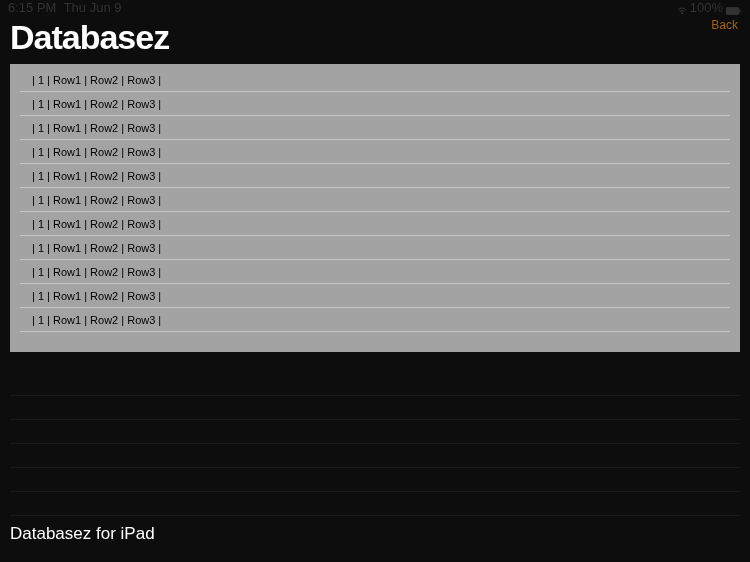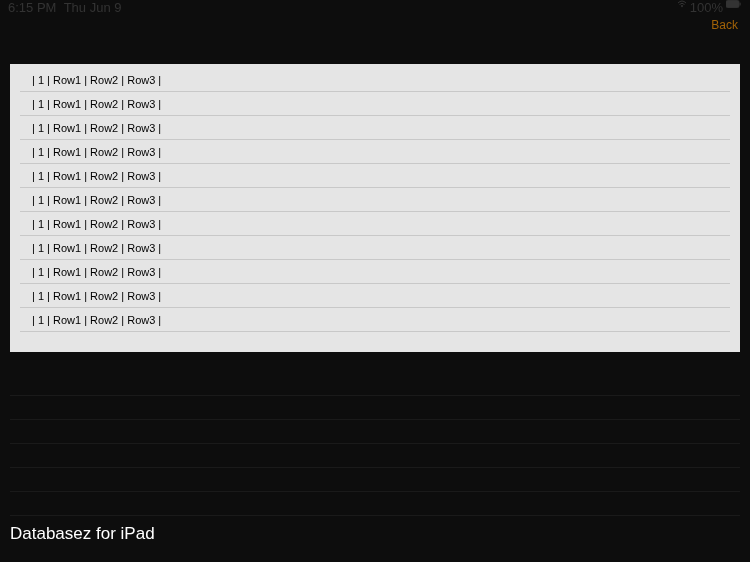--- a/index.html
+++ b/index.html
@@ -24,21 +24,21 @@
       font-size: 13px;
       color: #333;
       gap: 32px;
     }
     .status-left {
       display: flex;
       align-items: center;
     }
     .status-right {
       display: flex;
-      align-items: flex-start;
+      align-items: flex-end;
       gap: 3px;
     }
     .wifi-icon, .battery-icon {
       display: inline-flex;
       align-items: center;
     }
     .header {
       display: flex;
       justify-content: space-between;
       align-items: flex-start;
@@ -56,21 +56,21 @@
     }
     .back-link {
       color: #a16207;
       font-size: 12px;
       position: absolute;
       right: 12px;
       top: 4px;
       cursor: pointer;
     }
     .list-container {
-      background: #e5e5e5;
+      background: #a3a3a3;
       margin: 0 10px;
       border-radius: 0;
       padding-top: 2px;
       padding-bottom: 20px;
     }
     .list-row {
       font-size: 11px;
       color: #000;
       padding: 6px 12px 5px 12px;
       border-bottom: 1px solid #c8c8c8;
@@ -116,20 +116,21 @@
     <span class="battery-icon">
       <svg width="16" height="8" viewBox="0 0 16 8">
           <rect x="0" y="0.5" width="13" height="7" rx="1.5" stroke="#333" stroke-width="0.8" fill="#333"></rect>
           <rect x="13.5" y="2.5" width="1.2" height="3" rx="0.5" fill="#333"></rect>
         </svg>
     </span>
   </div>
 </div>
 
 <div class="header">
+  <div class="title">Databasez</div>
   <div class="back-link">Back</div>
 </div>
 
 <div class="list-container">
   <div class="list-row">| 1 | Row1 | Row2 | Row3 |</div>
   <div class="list-row">| 1 | Row1 | Row2 | Row3 |</div>
   <div class="list-row">| 1 | Row1 | Row2 | Row3 |</div>
   <div class="list-row">| 1 | Row1 | Row2 | Row3 |</div>
   <div class="list-row">| 1 | Row1 | Row2 | Row3 |</div>
   <div class="list-row">| 1 | Row1 | Row2 | Row3 |</div>

